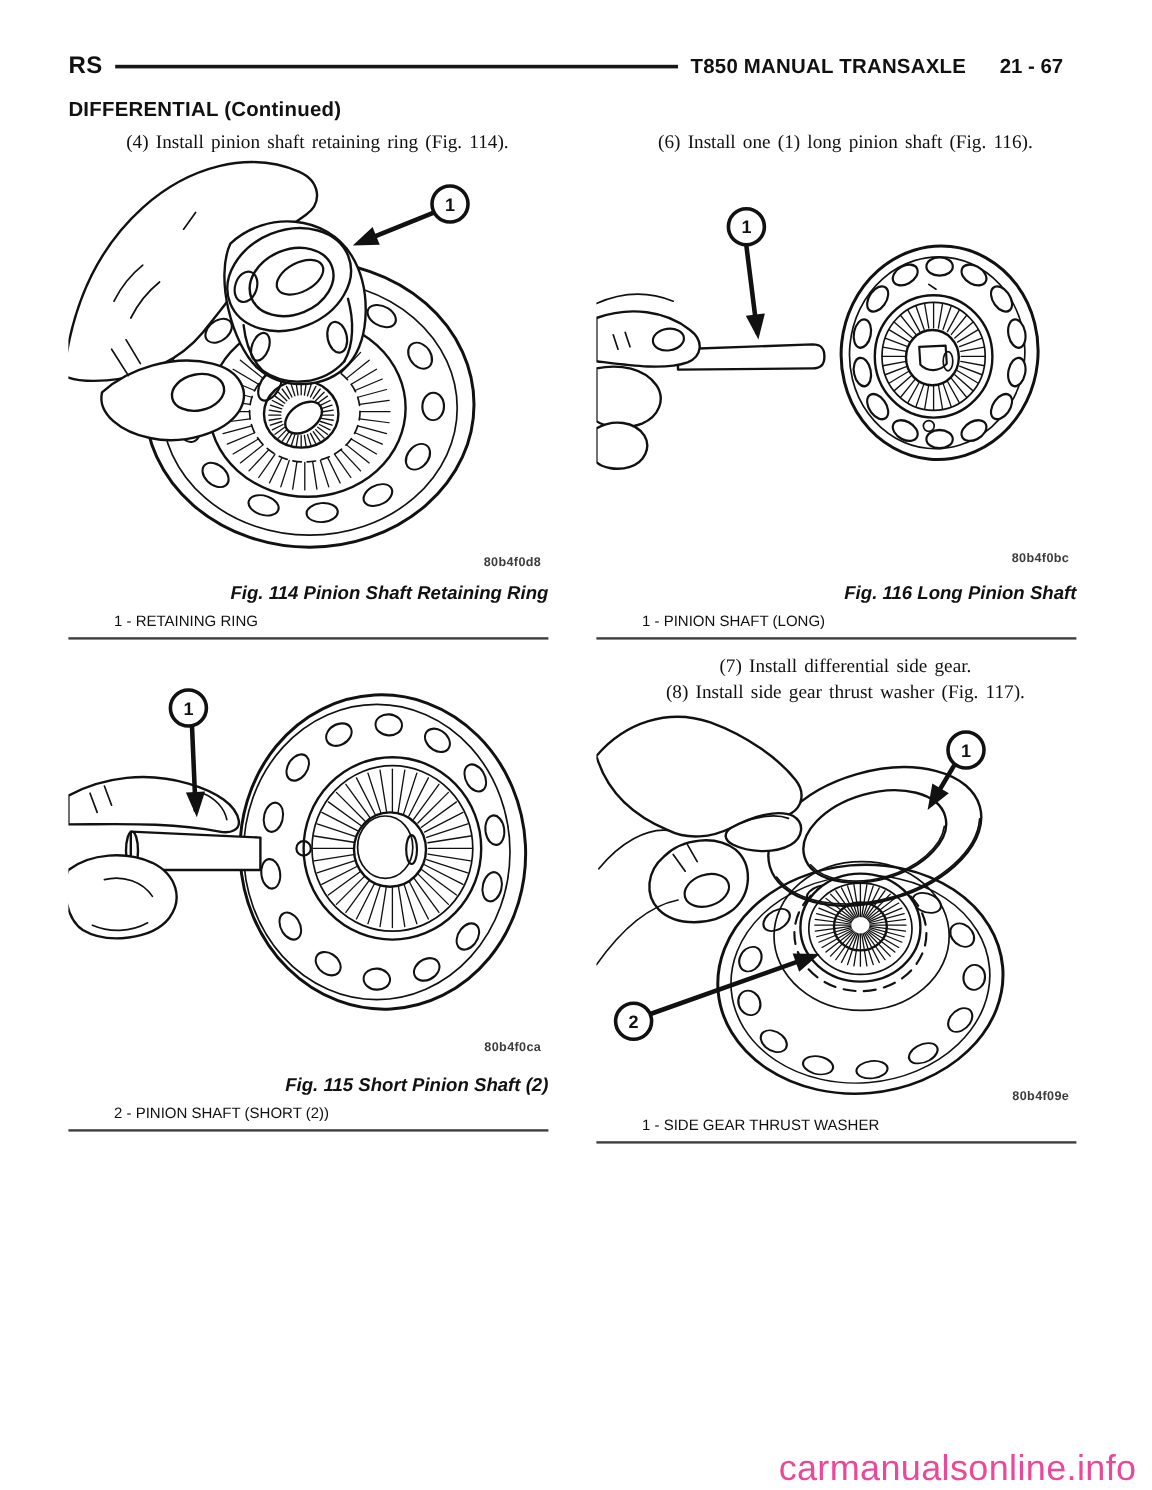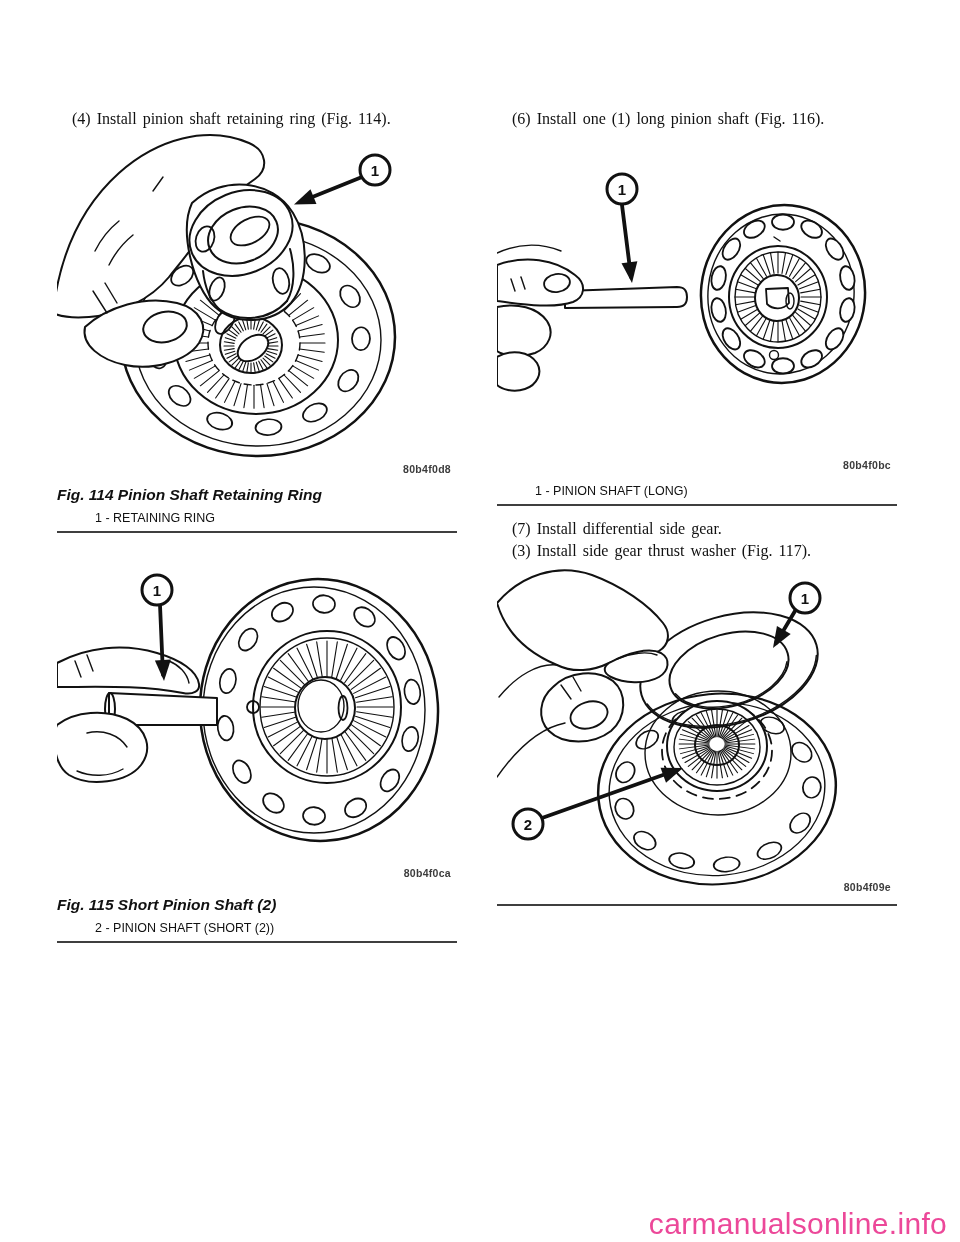--- a/index.html
+++ b/index.html
@@ -15,31 +15,31 @@
   .htitle{font-weight:700;font-size:17px;white-space:nowrap;letter-spacing:.2px;}
   .hpage{font-weight:700;font-size:17px;white-space:nowrap;margin-left:28px;}
   .section{font-weight:700;font-size:17px;margin-top:15px;letter-spacing:.2px;}
 
   
   .col{position:absolute;top:100px;width:400px;}
   .col-left{left:57px;}
   .col-right{left:497px;}
 
   .step{font-family:"Liberation Serif",serif;font-size:16px;line-height:21px;
-        margin:8px 0 0 0;text-indent:15px;word-spacing:2px;white-space:nowrap;}
+        margin:8px 0 0 0;text-indent:15px;word-spacing:2px;white-space:nowrap;text-align:center;}
   .step + .step{margin-top:1px;}
 
   .figure{position:relative;width:400px;margin-top:2px;}
   .fig-tall{height:346px;}
   .fig-bottom{height:330px;margin-top:24px;}
   .fig-bottom2{height:330px;margin-top:6px;}
   .figure svg{position:absolute;inset:0;}
   .img-code{position:absolute;right:6px;bottom:2px;font-size:10.5px;font-weight:700;
             color:#3c3c3c;letter-spacing:.3px;}
-  .fig-caption{text-align:left;font-weight:700;font-style:italic;font-size:15.5px;
+  .fig-caption{text-align:right;font-weight:700;font-style:italic;font-size:15.5px;
                margin-top:9px;}
   .legend{margin-top:7px;font-size:12.5px;}
   .legend div{margin-top:3px;margin-left:38px;}
   .rule{border:none;border-top:2px solid #3f3f3f;margin:6px 0 0 0;}
 
   
   .art *{fill:none;stroke:#111;stroke-width:2;stroke-linecap:round;stroke-linejoin:round;}
   .art .wfill{fill:#fff;}
   .art .fillk{fill:#111;stroke:none;}
   .art .thin{stroke-width:1.4;}
@@ -52,20 +52,29 @@
   .art .arrow{stroke-width:3.8;}
 
   .watermark{position:absolute;right:13px;bottom:1px;font-size:30px;color:#ec4899;
              letter-spacing:.3px;}
 </style>
 </head>
 <body>
 
 <div class="page">
 
+  <div class="header">
+    <div class="header-row">
+      <span class="rs">RS</span>
+      <span class="hline"></span>
+      <span class="htitle">T850 MANUAL TRANSAXLE</span>
+      <span class="hpage">21 - 67</span>
+    </div>
+    <div class="section">DIFFERENTIAL (Continued)</div>
+  </div>
 
   <div class="col col-left">
     <p class="step">(4) Install pinion shaft retaining ring (Fig. 114).</p>
 
     <div class="figure fig-tall">
       <svg class="art" viewBox="0 0 400 346">
 
         <g>
           <ellipse class="bold" cx="201" cy="206" rx="137" ry="119"></ellipse>
           <ellipse class="thin" cx="201" cy="209" rx="123" ry="106"></ellipse>
@@ -406,27 +415,28 @@
         </g>
         <g class="callout">
           <line class="arrow" x1="125" y1="74" x2="134" y2="146"></line>
           <path class="fillk" d="M0,0 L-21,-8 L-21,8 Z" transform="translate(135,152) rotate(83)"></path>
           <circle cx="125" cy="58" r="15"></circle>
           <text x="125" y="63.5" text-anchor="middle">1</text>
         </g>
       </svg>
       <span class="img-code" style="bottom:6px;">80b4f0bc</span>
     </div>
+    <div class="fig-caption">Fig. 116 Long Pinion Shaft</div>
     <div class="legend">
       <div>1 - PINION SHAFT (LONG)</div>
     </div>
     <hr class="rule">
 
     <p class="step" style="margin-top:12px;">(7) Install differential side gear.</p>
-    <p class="step">(3) Install side gear thrust washer (Fig. 117).</p>
+    <p class="step">(8) Install side gear thrust washer (Fig. 117).</p>
 
     <div class="figure fig-bottom2">
       <svg class="art" viewBox="0 0 400 330">
         <g>
           <g transform="translate(220,222) rotate(-5) scale(1,0.8)">
             <circle class="bold" r="119"></circle>
             <circle class="thin" r="108"></circle>
             <g data-holes="13,95,13,9,12">
                 <ellipse cx="0" cy="-95" rx="13" ry="9" transform="rotate(12)"></ellipse>
                 <ellipse cx="0" cy="-95" rx="13" ry="9" transform="rotate(39.69230769230769)"></ellipse>
@@ -524,18 +534,19 @@
         <g class="callout">
           <line class="arrow" x1="45" y1="251" x2="180" y2="203"></line>
           <path class="fillk" d="M0,0 L-21,-8 L-21,8 Z" transform="translate(186,201) rotate(-20)"></path>
           <circle cx="31" cy="257" r="15"></circle>
           <text x="31" y="262.5" text-anchor="middle">2</text>
         </g>
       </svg>
       <span class="img-code" style="bottom:4px;">80b4f09e</span>
     </div>
     <div class="legend">
+      <div>1 - SIDE GEAR THRUST WASHER</div>
     </div>
     <hr class="rule">
   </div>
 
   <div class="watermark">carmanualsonline.info</div>
 </div>
 
 </body></html>

